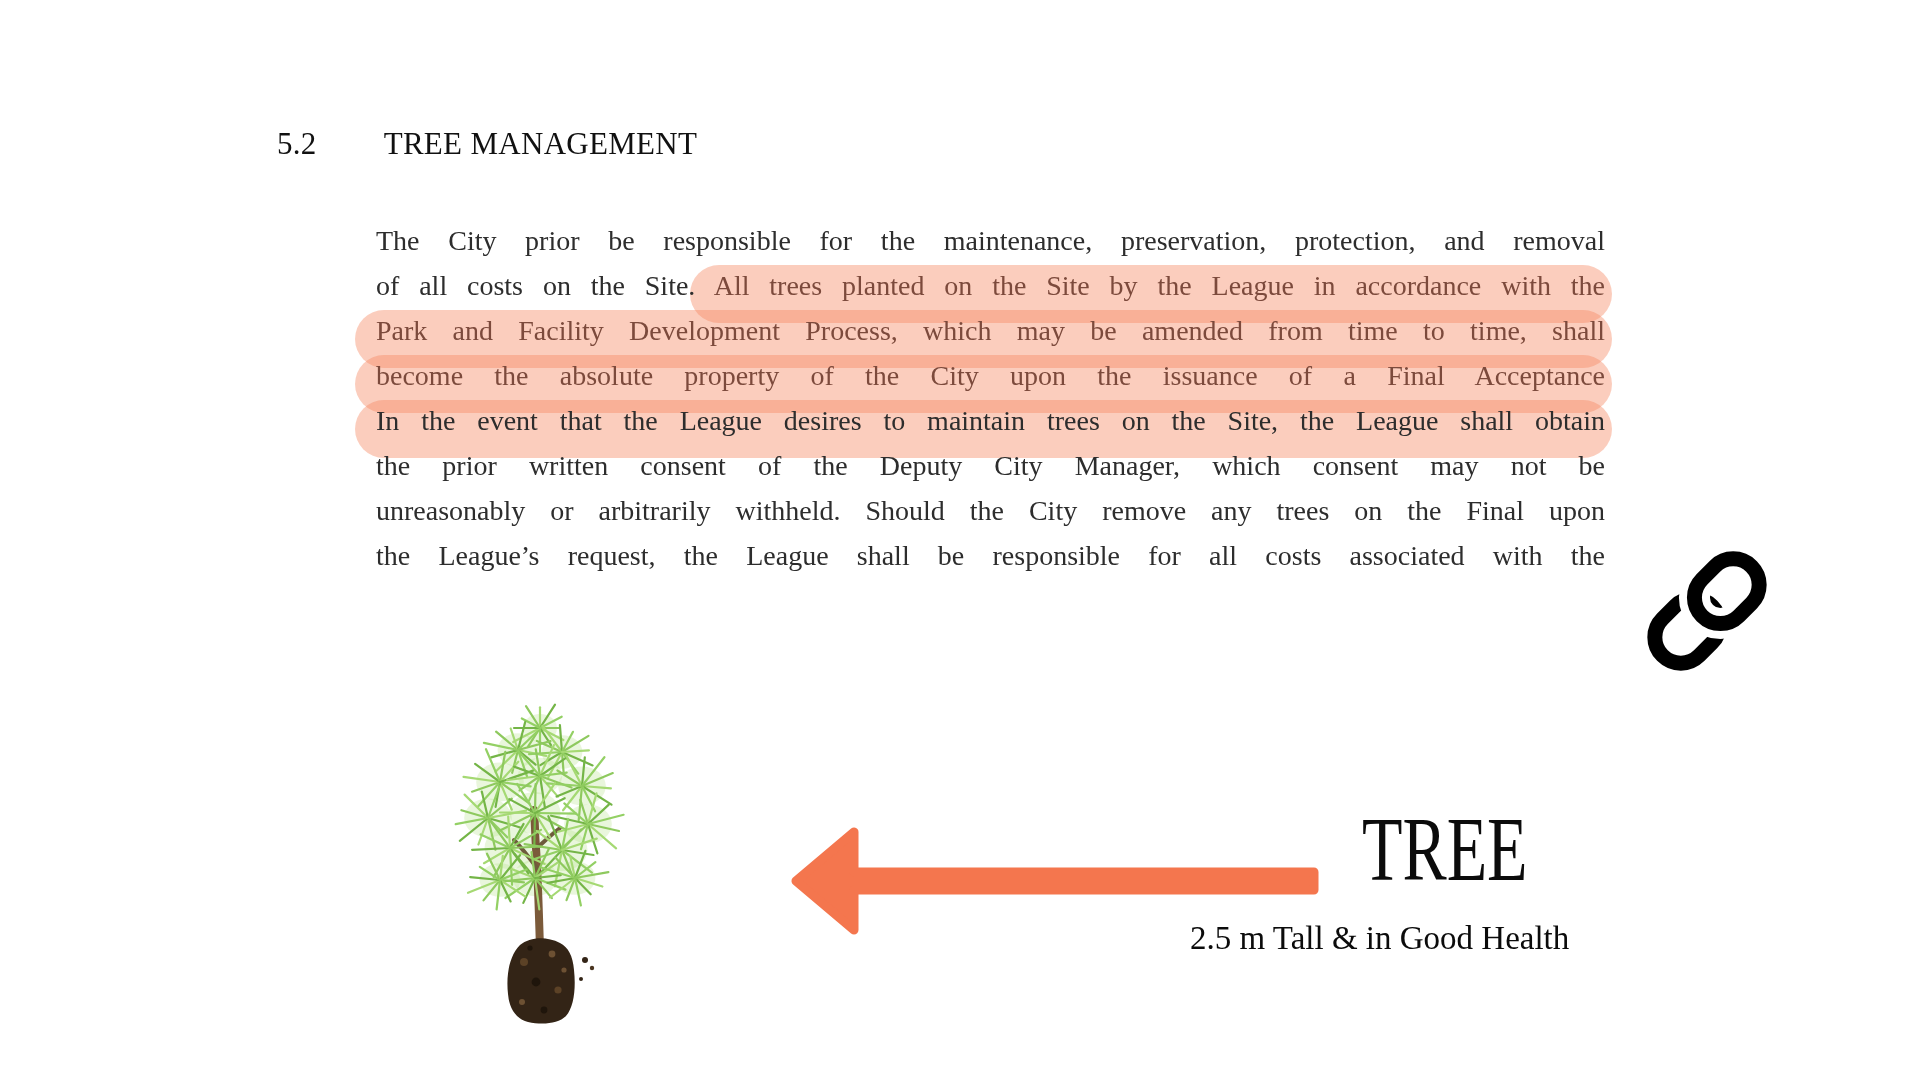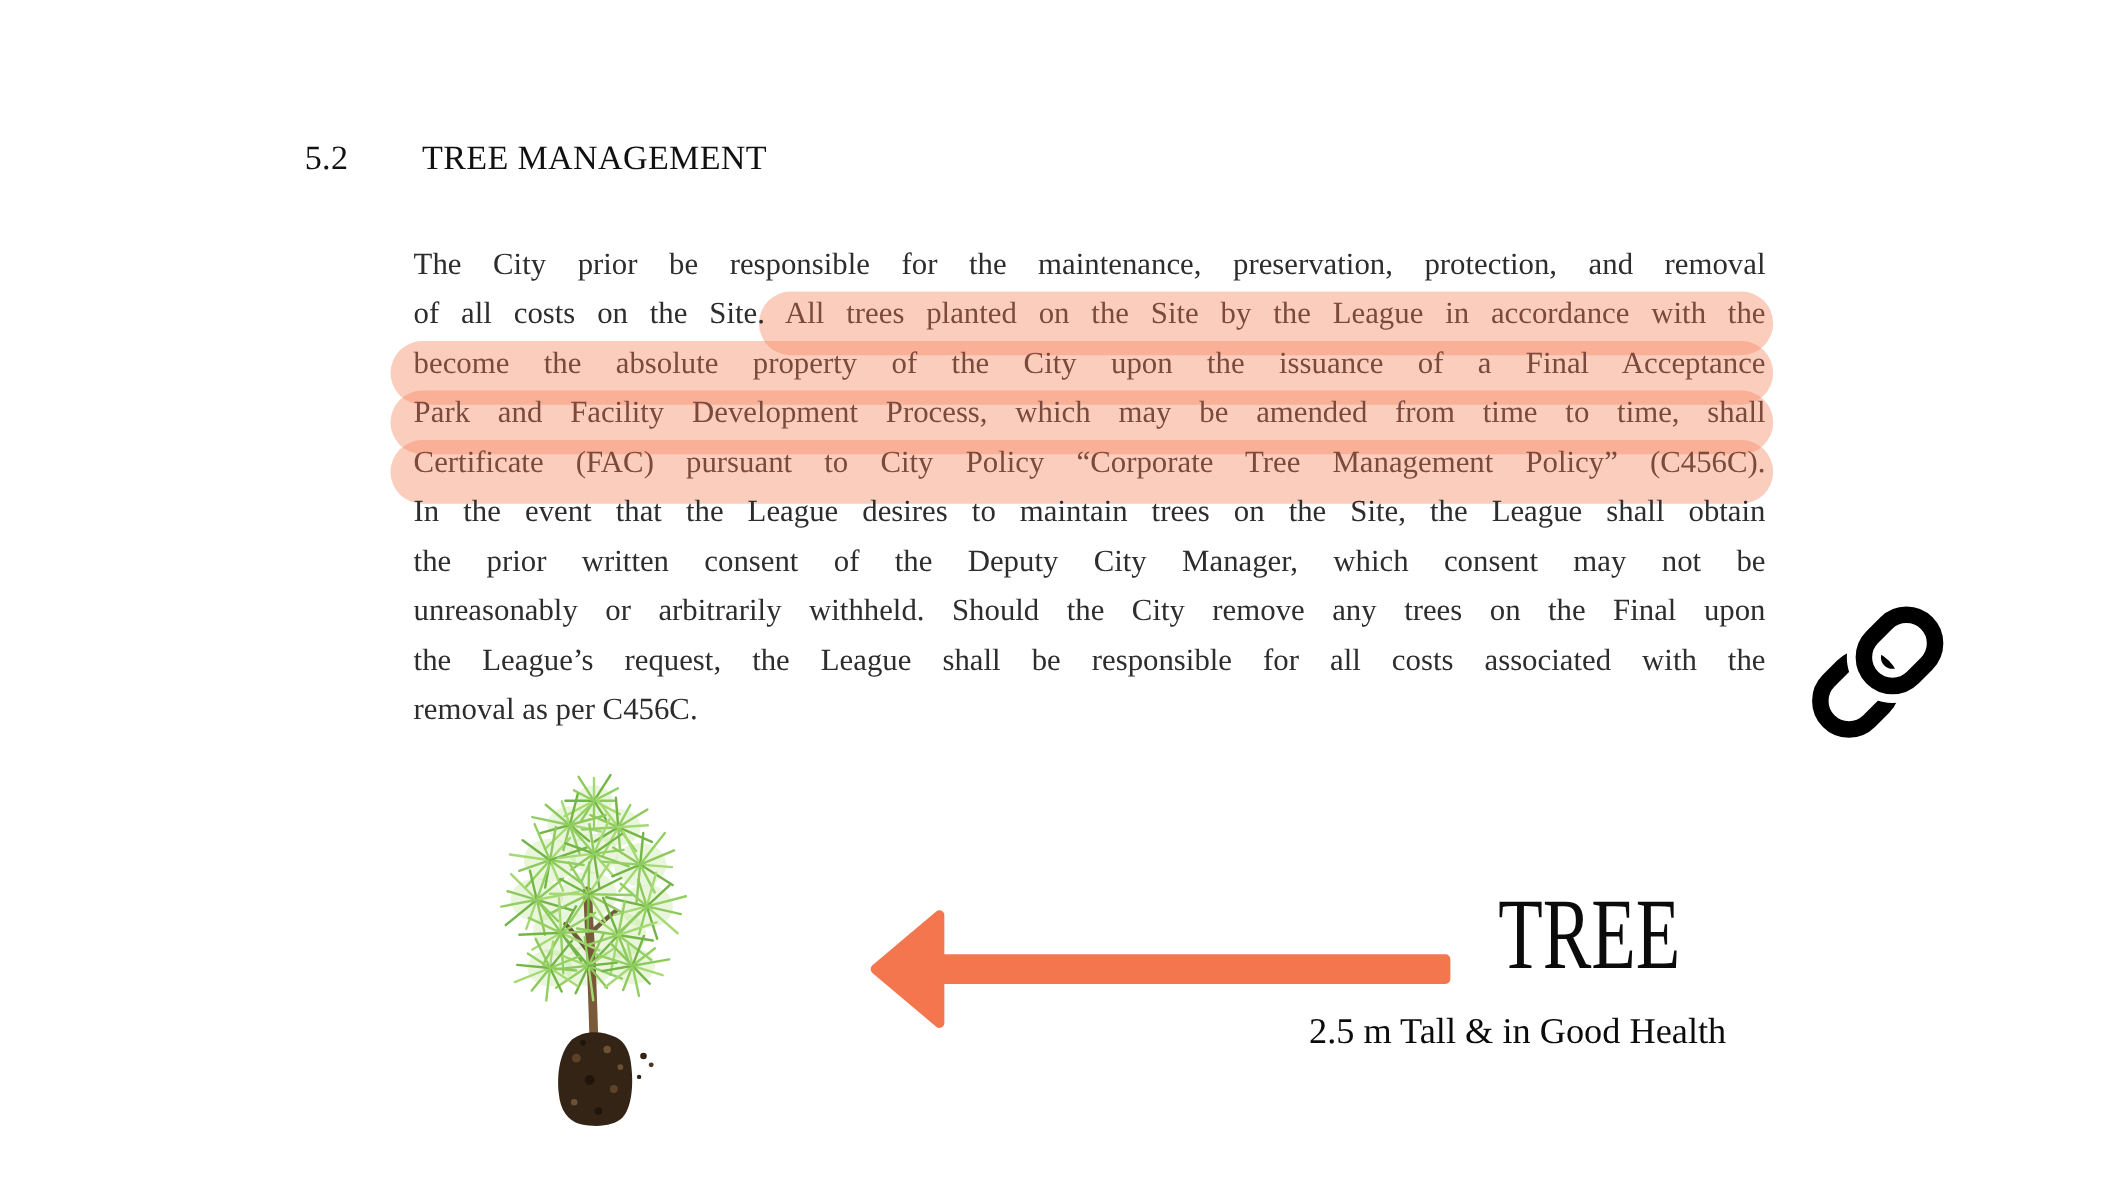--- a/index.html
+++ b/index.html
@@ -61,28 +61,26 @@
   <div>
     <div class="pill pill-2"></div>
     <div class="pill pill-3"></div>
     <div class="pill pill-4"></div>
     <div class="pill pill-5"></div>
   </div>
 
   <div class="paragraph" id="paragraph">
       <div class="pline"><span>The City prior be responsible for the maintenance, preservation, protection, and removal</span></div>
       <div class="pline"><span>of all costs on the Site. </span><span class="hl">All trees planted on the Site by the League in accordance with the</span></div>
+      <div class="pline"><span class="hl">Park and Facility Development Process, which may be amended from time to time, shall</span></div>
       <div class="pline"><span class="hl">become the absolute property of the City upon the issuance of a Final Acceptance</span></div>
-      <div class="pline"><span class="hl">Park and Facility Development Process, which may be amended from time to time, shall</span></div>
-      <div class="pline"><span class="hl">Certificate (FAC) pursuant to City Policy “Corporate Tree Management Policy” (C456C).</span></div>
       <div class="pline"><span>In the event that the League desires to maintain trees on the Site, the League shall obtain</span></div>
       <div class="pline"><span>the prior written consent of the Deputy City Manager, which consent may not be</span></div>
       <div class="pline"><span>unreasonably or arbitrarily withheld. Should the City remove any trees on the Final upon</span></div>
       <div class="pline"><span>the League’s request, the League shall be responsible for all costs associated with the</span></div>
-      <div class="pline last"><span>removal as per C456C.</span></div>
     </div>
 
   <div class="tree-figure">
     <svg id="tree-svg" width="200" height="330" viewBox="0 0 200 330">
 
       <g id="tree-blobs">
           <ellipse cx="100" cy="30" rx="17" ry="14" fill="#b5e08c" opacity="0.30"></ellipse>
           <ellipse cx="78" cy="52" rx="20.4" ry="16.799999999999997" fill="#b5e08c" opacity="0.30"></ellipse>
           <ellipse cx="122" cy="54" rx="20.4" ry="16.799999999999997" fill="#b5e08c" opacity="0.30"></ellipse>
           <ellipse cx="60" cy="84" rx="23.8" ry="19.599999999999998" fill="#b5e08c" opacity="0.30"></ellipse>

